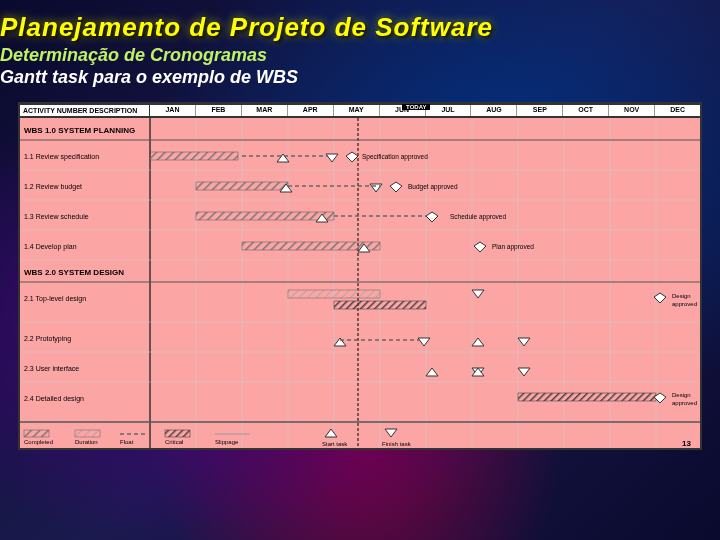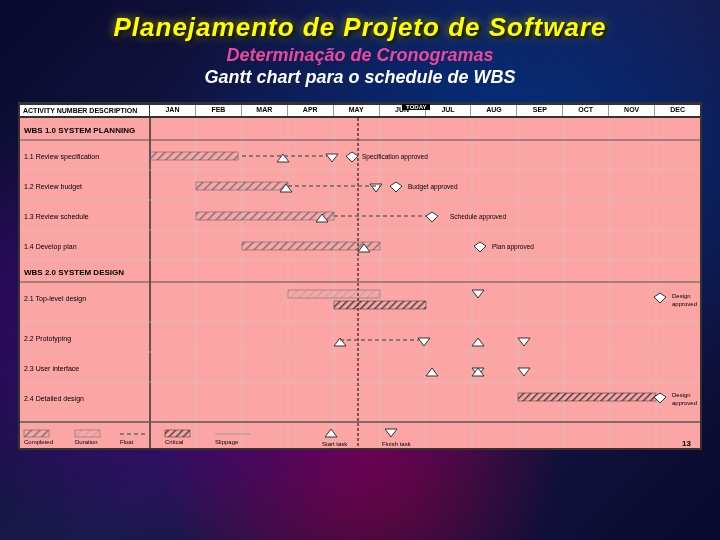--- a/index.html
+++ b/index.html
@@ -18,37 +18,36 @@
       width: 100%;
       height: 100%;
       background: radial-gradient(ellipse at 30% 60%, #4a0080 0%, transparent 50%),
                   radial-gradient(ellipse at 70% 30%, #003080 0%, transparent 50%),
                   radial-gradient(ellipse at 50% 80%, #800040 0%, transparent 40%),
                   linear-gradient(135deg, #0a0a2e 0%, #1a1a4e 50%, #0a0a2e 100%);
     }
 
     .header {
       position: relative;
-      text-align: center;
       padding: 12px 0 8px 0;
       z-index: 2;
     }
 
     .title-main {
       font-size: 26px;
       font-weight: bold;
       color: #ffff00;
       text-shadow: 2px 2px 4px #000, 0 0 10px #aaaa00;
       font-style: italic;
       letter-spacing: 1px;
     }
 
     .title-sub1 {
       font-size: 18px;
-      color: #ec4899;
+      color: #bef264;
       font-weight: bold;
       font-style: italic;
       margin-top: 2px;
     }
 
     .title-sub2 {
       font-size: 18px;
       color: #ffffff;
       font-weight: bold;
       font-style: italic;
@@ -102,21 +101,21 @@
     }
   </style>
 </head>
 <body>
 
 <div class="bg"></div>
 
 <div class="header">
   <div class="title-main">Planejamento de Projeto de Software</div>
   <div class="title-sub1">Determinação de Cronogramas</div>
-  <div class="title-sub2">Gantt chart para o schedule de WBS</div>
+  <div class="title-sub2">Gantt task para o exemplo de WBS</div>
 </div>
 
 <div class="chart-container">
 
   <div style="display:flex; background:#fff; border-bottom:1px solid #333;">
     <div style="width:130px; min-width:130px; border-right:1px solid #333;"></div>
     <div style="flex:1; display:flex; justify-content:center; align-items:center; position:relative;">
 
       <div style="position:absolute; left:calc(4/12*100% + 1.5/12*100%); top:0; display:flex; flex-direction:column; align-items:center;">
         <span style="background:#000;color:#fff;font-size:6px;font-weight:bold;padding:0 4px;">TODAY</span>

